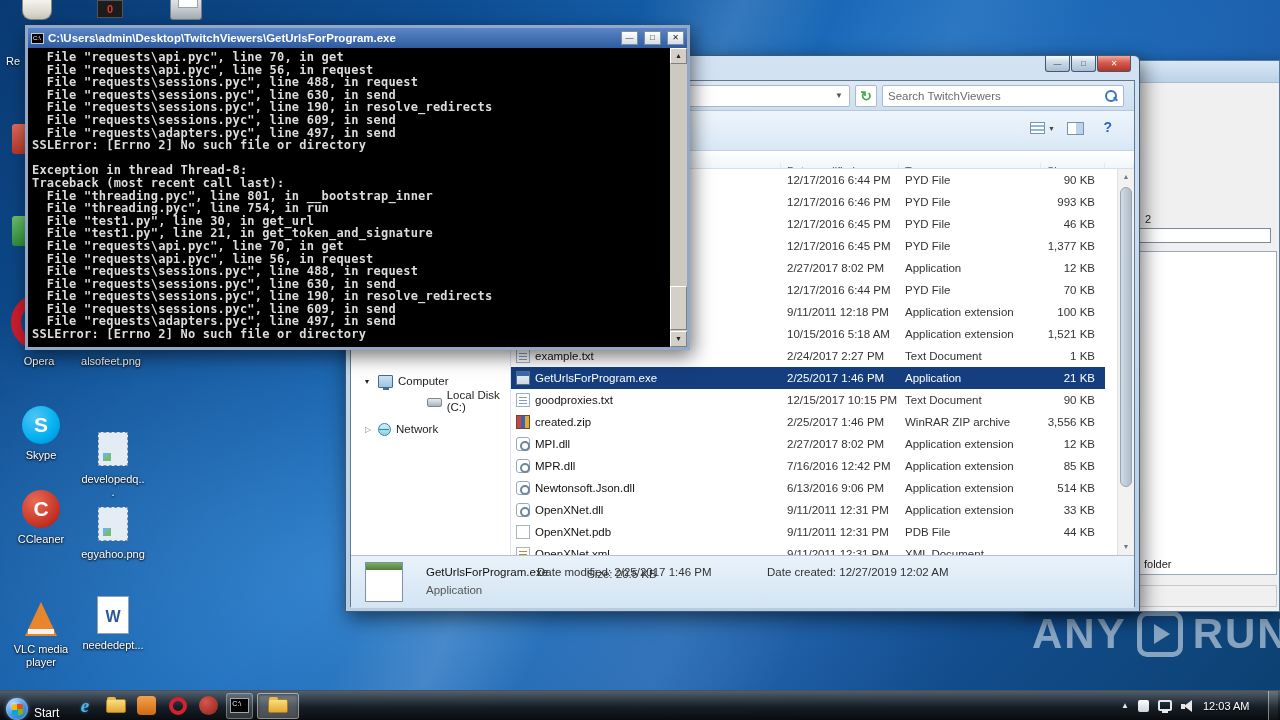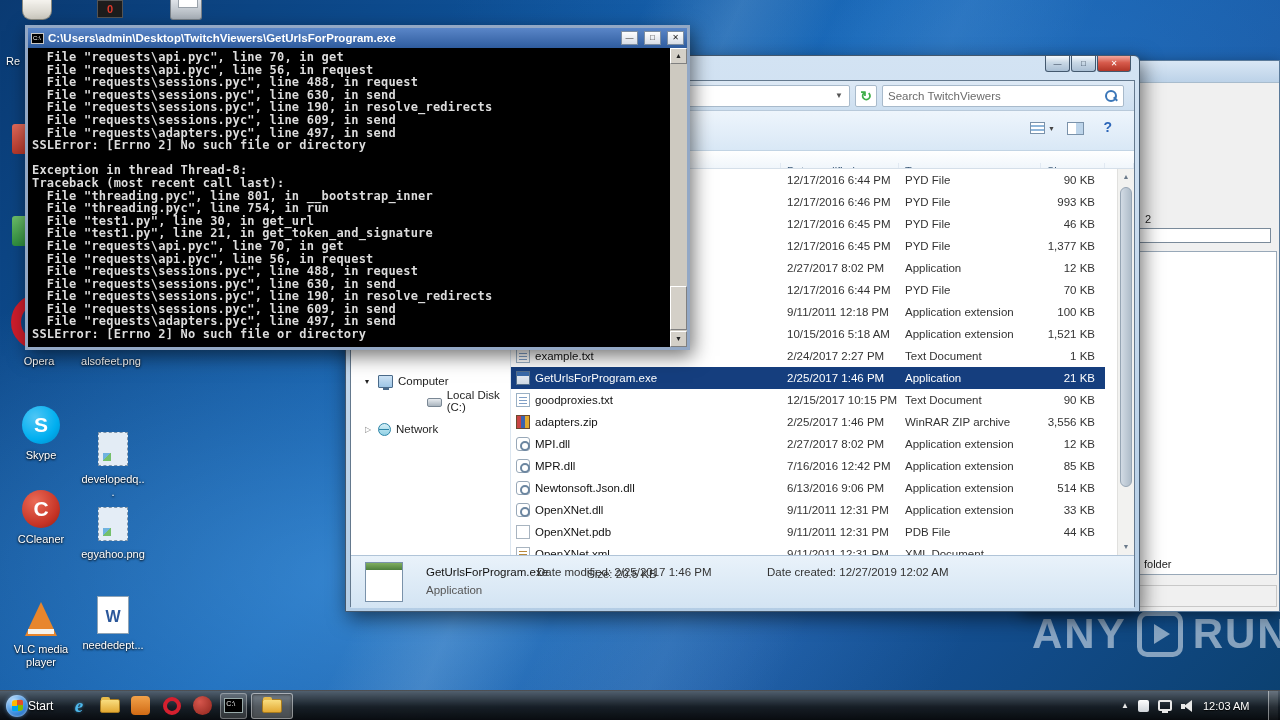--- a/index.html
+++ b/index.html
@@ -153,21 +153,21 @@
   .cline{white-space:pre;min-height:12.6px;}
   .con-scroll{position:absolute;right:0;top:20px;bottom:0;width:17px;background:#cdc9c0;}
   .con-scroll .arr{position:absolute;left:0;right:0;height:16px;background:#d4d0c8;border:1px solid;border-color:#fff #808080 #808080 #fff;font-size:7px;color:#222;text-align:center;line-height:14px;cursor:default;}
   .con-scroll .arr.up{top:0;}
   .con-scroll .arr.down{bottom:0;}
   .con-scroll .thumb{position:absolute;left:0;right:0;bottom:17px;height:44px;background:#d4d0c8;border:1px solid;border-color:#fff #808080 #808080 #fff;cursor:default;}
   
   .taskbar{position:absolute;left:0;right:0;bottom:0;height:30px;z-index:100;
     background:linear-gradient(180deg,rgba(82,94,106,.95),rgba(22,28,34,.97) 55%,rgba(8,10,13,.98));
     border-top:1px solid rgba(255,255,255,.28);display:flex;align-items:center;}
-  .start-btn{display:flex;align-items:center;height:100%;padding:0 10px 0 6px;cursor:default;}
+  .start-btn{display:flex;align-items:flex-end;gap:6px;height:100%;padding:0 10px 0 6px;cursor:default;}
   .orb{width:22px;height:22px;border-radius:50%;background:radial-gradient(circle at 35% 28%,#bfe2ff,#3f8fe0 55%,#0b4ea2);box-shadow:inset 0 0 3px rgba(255,255,255,.7),0 0 4px rgba(120,190,255,.5);display:flex;align-items:center;justify-content:center;}
   .orb-flag{width:11px;height:11px;border-radius:2px;background:conic-gradient(#e34f26 0 90deg,#7fba00 90deg 180deg,#00a4ef 180deg 270deg,#ffb900 270deg 360deg);transform:skewY(-4deg);}
   .start-label{color:#fff;font-size:12px;text-shadow:0 1px 2px #000;}
   .tb-item{width:27px;height:26px;margin:0 2px;display:flex;align-items:center;justify-content:center;border-radius:3px;cursor:default;}
   .tb-item.activebox{background:rgba(255,255,255,.16);border:1px solid rgba(255,255,255,.3);}
   .tb-item.pressed{width:42px;background:rgba(255,255,255,.26);border:1px solid rgba(255,255,255,.38);box-shadow:inset 0 1px 3px rgba(0,0,0,.5);}
   .ie-e{font-family:"Liberation Serif",serif;font-style:italic;font-weight:bold;font-size:19px;color:#4db8ec;text-shadow:0 0 3px rgba(80,180,240,.6);}
   .tb-folder{position:relative;width:20px;height:14px;background:linear-gradient(#f9dd7f,#e3a933);border-radius:2px;border:1px solid #a87b1e;}
   .tb-folder::before{content:"";position:absolute;left:0;top:-3px;width:9px;height:3px;background:#e8bb4a;border-radius:2px 2px 0 0;}
   .app-orange{width:19px;height:19px;border-radius:4px;background:linear-gradient(#f2a24a,#d06a14);}
@@ -438,21 +438,21 @@
                   <span>goodproxies.txt</span>
                 </div>
                 <div class="cell date">12/15/2017 10:15 PM</div>
                 <div class="cell type">Text Document</div>
                 <div class="cell size">90 KB</div>
               </div>
 
               <div class="x-row">
                 <div class="cell name">
                   <span class="fi zip"></span>
-                  <span>adapters.zip</span>
+                  <span>created.zip</span>
                 </div>
                 <div class="cell date">2/25/2017 1:46 PM</div>
                 <div class="cell type">WinRAR ZIP archive</div>
                 <div class="cell size">3,556 KB</div>
               </div>
 
               <div class="x-row">
                 <div class="cell name">
                   <span class="fi dll"></span>
                   <span>MPI.dll</span>

